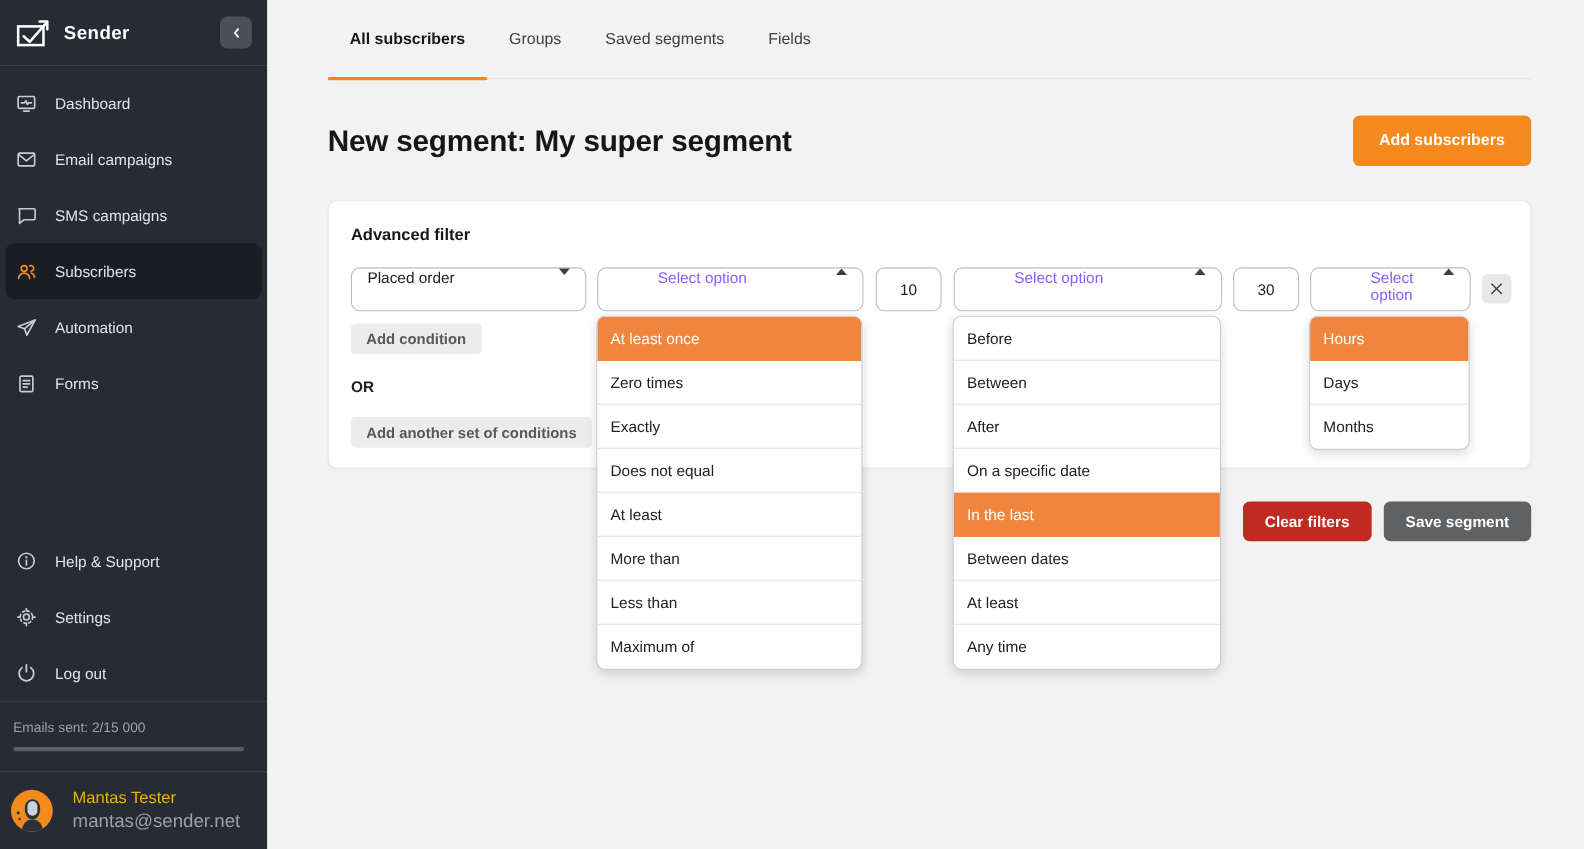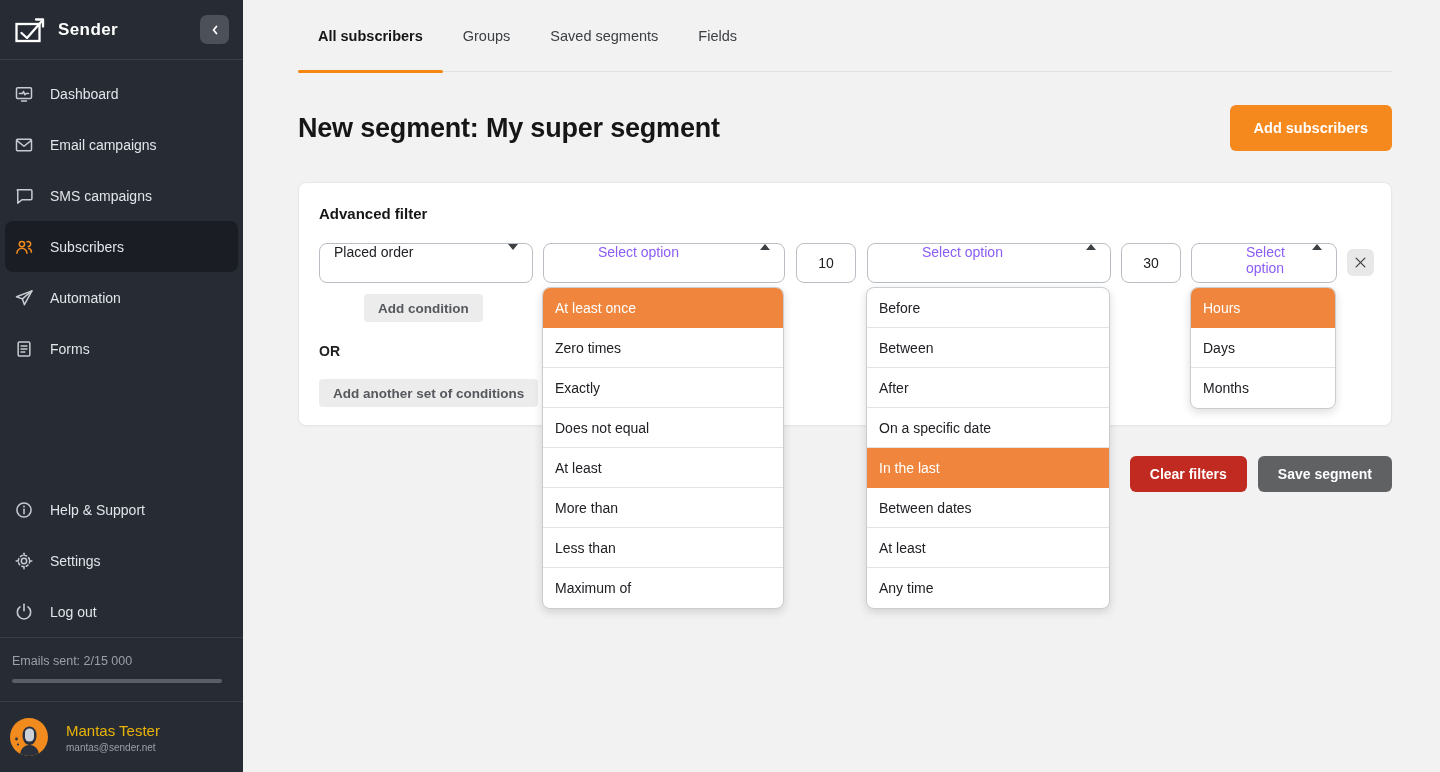--- a/index.html
+++ b/index.html
@@ -17,21 +17,21 @@
   .nav-item.active { background:#1a1e24; border-radius:8px; margin:0 5px; padding-left:8px; }
   .nav-item.active .ic { color:#f28b1e; }
   .sidebar-bottom { position:absolute; bottom:0; left:0; width:100%; }
   .side-divider { border-top:1px solid rgba(255,255,255,0.09); }
   .usage { padding:16px 12px 18px 12px; }
   .usage-label { font-size:12.5px; color:#9aa0a6; }
   .usage-track { margin-top:11px; width:210px; height:4px; border-radius:2px; background:#5a5f66; }
   .user-row { height:70px; display:flex; align-items:center; padding:0 10px; gap:18px; cursor:pointer; }
   .avatar { width:38px; height:38px; border-radius:50%; background:#f28b1e; overflow:hidden; position:relative; flex:none; }
   .user-name { font-size:15px; color:#eab308; }
-  .user-email { font-size:10px; color:#9aa0a6; margin-top:3px; }
+  .user-email { font-size:17px; color:#9aa0a6; margin-top:3px; }
 
   
   .main { position:absolute; left:243px; top:0; width:1197px; height:772px; background:#f2f2f3; }
   .tabs { position:absolute; left:55px; top:0; width:1094px; height:72px; display:flex; align-items:stretch; border-bottom:1px solid #e0e0e1; }
   .tab { padding:12px 20px; display:flex; align-items:center; font-size:14.5px; color:#3c4043; cursor:pointer; position:relative; }
   .tab.active { font-weight:700; color:#161616; }
   .tab.active::after { content:""; position:absolute; left:0; right:0; bottom:-2px; height:3px; background:#f5860f; border-radius:2px; }
 
   .page-header { position:absolute; left:55px; top:105px; width:1094px; display:flex; align-items:center; }
   .page-title { font-size:27px; font-weight:700; color:#161616; letter-spacing:-0.2px; }
@@ -255,21 +255,21 @@
 
     <button class="close-btn">
       <span>
         <svg width="15" height="15" viewBox="0 0 24 24" fill="none" stroke="currentColor" stroke-width="2" stroke-linecap="round">
             <line x1="5" y1="5" x2="19" y2="19"></line>
             <line x1="19" y1="5" x2="5" y2="19"></line>
           </svg>
       </span>
     </button>
 
-    <button class="btn btn-light" style="left:20px; top:111px;margin-left:45px;">Add condition</button>
+    <button class="btn btn-light" style="left:20px; top:111px;">Add condition</button>
     <div class="or-label">OR</div>
     <button class="btn btn-light" style="left:20px; top:196px;">Add another set of conditions</button>
   </div>
 
   <div class="dd-list" style="left:299px; top:287px; width:242px;">
     <div class="dd-item highlighted">At least once</div>
     <div class="dd-item">Zero times</div>
     <div class="dd-item">Exactly</div>
     <div class="dd-item">Does not equal</div>
     <div class="dd-item">At least</div>

